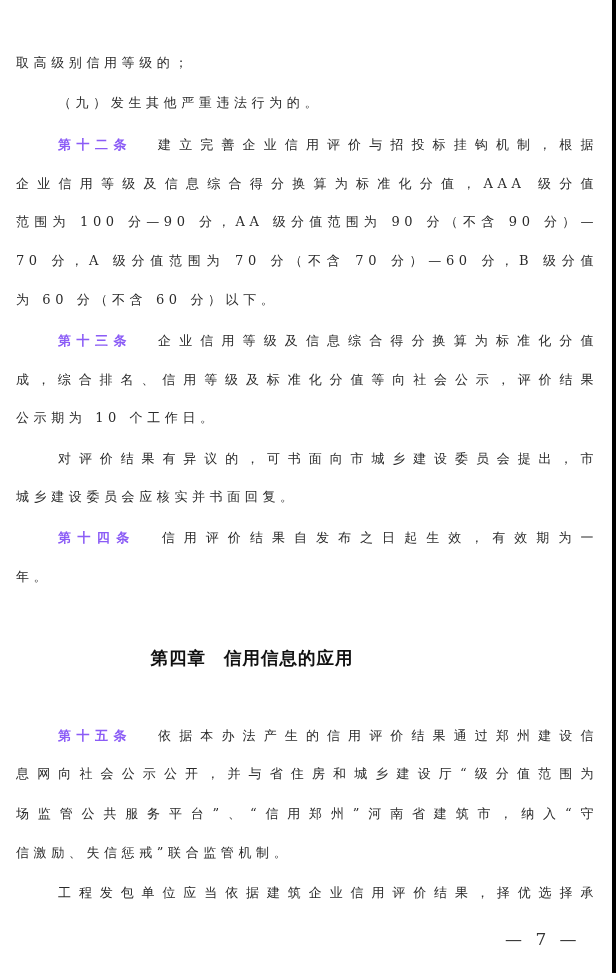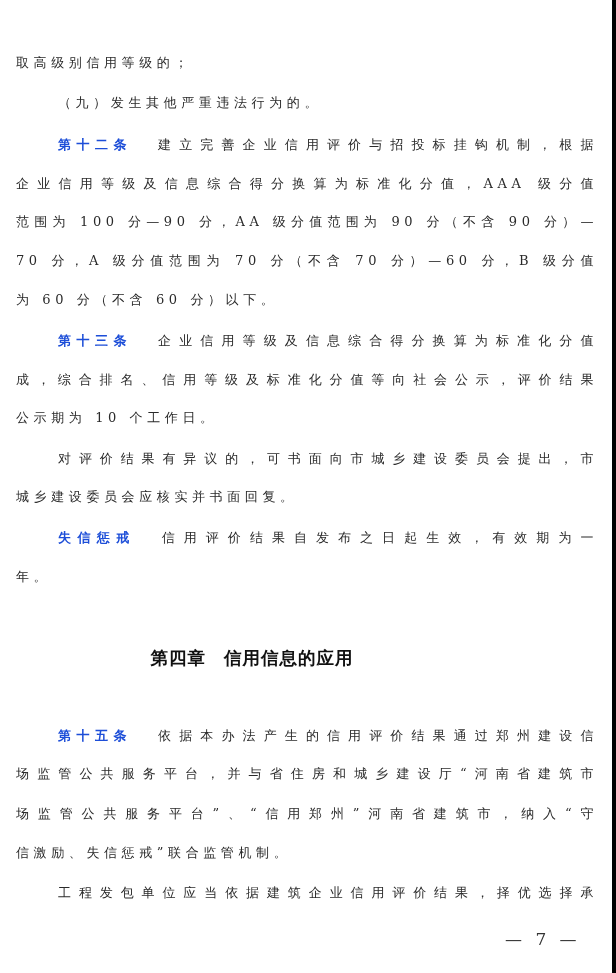--- a/index.html
+++ b/index.html
@@ -13,21 +13,21 @@
     position: absolute; top: 0; right: 0; width: 4px; height: 973px; background: #000;
   }
   .line {
     position: absolute; left: 16px; width: 582px;
     font-size: 13px; line-height: 24px; height: 24px;
     white-space: nowrap; letter-spacing: 4.6px;
     text-align: justify; text-align-last: justify;
   }
   .line.indent { left: 58px; width: 540px; }
   .line.last { text-align-last: left; }
-  .art { font-family: "DejaVu Sans", "Liberation Sans", sans-serif; font-weight: bold; color: #1d4ed8; letter-spacing: 2px; margin-right: 26px; }
+  .art { font-family: "DejaVu Sans", "Liberation Sans", sans-serif; font-weight: bold; color: #8b5cf6; letter-spacing: 2px; margin-right: 26px; }
   .chapter {
     position: absolute; left: 0; width: 504px; top: 646px; text-align: center;
     font-family: "DejaVu Sans", "Liberation Sans", sans-serif; font-weight: bold;
     font-size: 17.5px; letter-spacing: 1px; color: #111;
   }
   .chapter .gap { display: inline-block; width: 18px; }
   .page-num {
     position: absolute; left: 505px; top: 929px; font-size: 17px; color: #333;
     letter-spacing: 4px;
   }
@@ -46,25 +46,25 @@
   <div class="line" style="top:210px">范围为 100 分—90 分，AA 级分值范围为 90 分（不含 90 分）—</div>
   <div class="line" style="top:249px">70 分，A 级分值范围为 70 分（不含 70 分）—60 分，B 级分值</div>
   <div class="line last" style="top:288px">为 60 分（不含 60 分）以下。</div>
 
   <div class="line indent" style="top:329px"><span class="art">第十三条</span><span>企业信用等级及信息综合得分换算为标准化分值</span></div>
   <div class="line" style="top:368px">成，综合排名、信用等级及标准化分值等向社会公示，评价结果</div>
   <div class="line last" style="top:406px">公示期为 10 个工作日。</div>
   <div class="line indent" style="top:447px">对评价结果有异议的，可书面向市城乡建设委员会提出，市</div>
   <div class="line last" style="top:485px">城乡建设委员会应核实并书面回复。</div>
 
-  <div class="line indent" style="top:526px"><span class="art">失信惩戒</span><span>信用评价结果自发布之日起生效，有效期为一</span></div>
+  <div class="line indent" style="top:526px"><span class="art">第十四条</span><span>信用评价结果自发布之日起生效，有效期为一</span></div>
   <div class="line last" style="top:565px">年。</div>
 
   <div class="chapter"><span>第四章</span><span class="gap"></span><span>信用信息的应用</span></div>
 
   <div class="line indent" style="top:724px"><span class="art">第十五条</span><span>依据本办法产生的信用评价结果通过郑州建设信</span></div>
-  <div class="line" style="top:762px">场监管公共服务平台，并与省住房和城乡建设厅“河南省建筑市</div>
+  <div class="line" style="top:762px">息网向社会公示公开，并与省住房和城乡建设厅“级分值范围为</div>
   <div class="line" style="top:802px">场监管公共服务平台”、“信用郑州”河南省建筑市，纳入“守</div>
   <div class="line last" style="top:841px">信激励、失信惩戒”联合监管机制。</div>
   <div class="line indent" style="top:881px">工程发包单位应当依据建筑企业信用评价结果，择优选择承</div>
 
   <div class="page-num">— 7 —</div>
 </div>
 
 </body></html>

